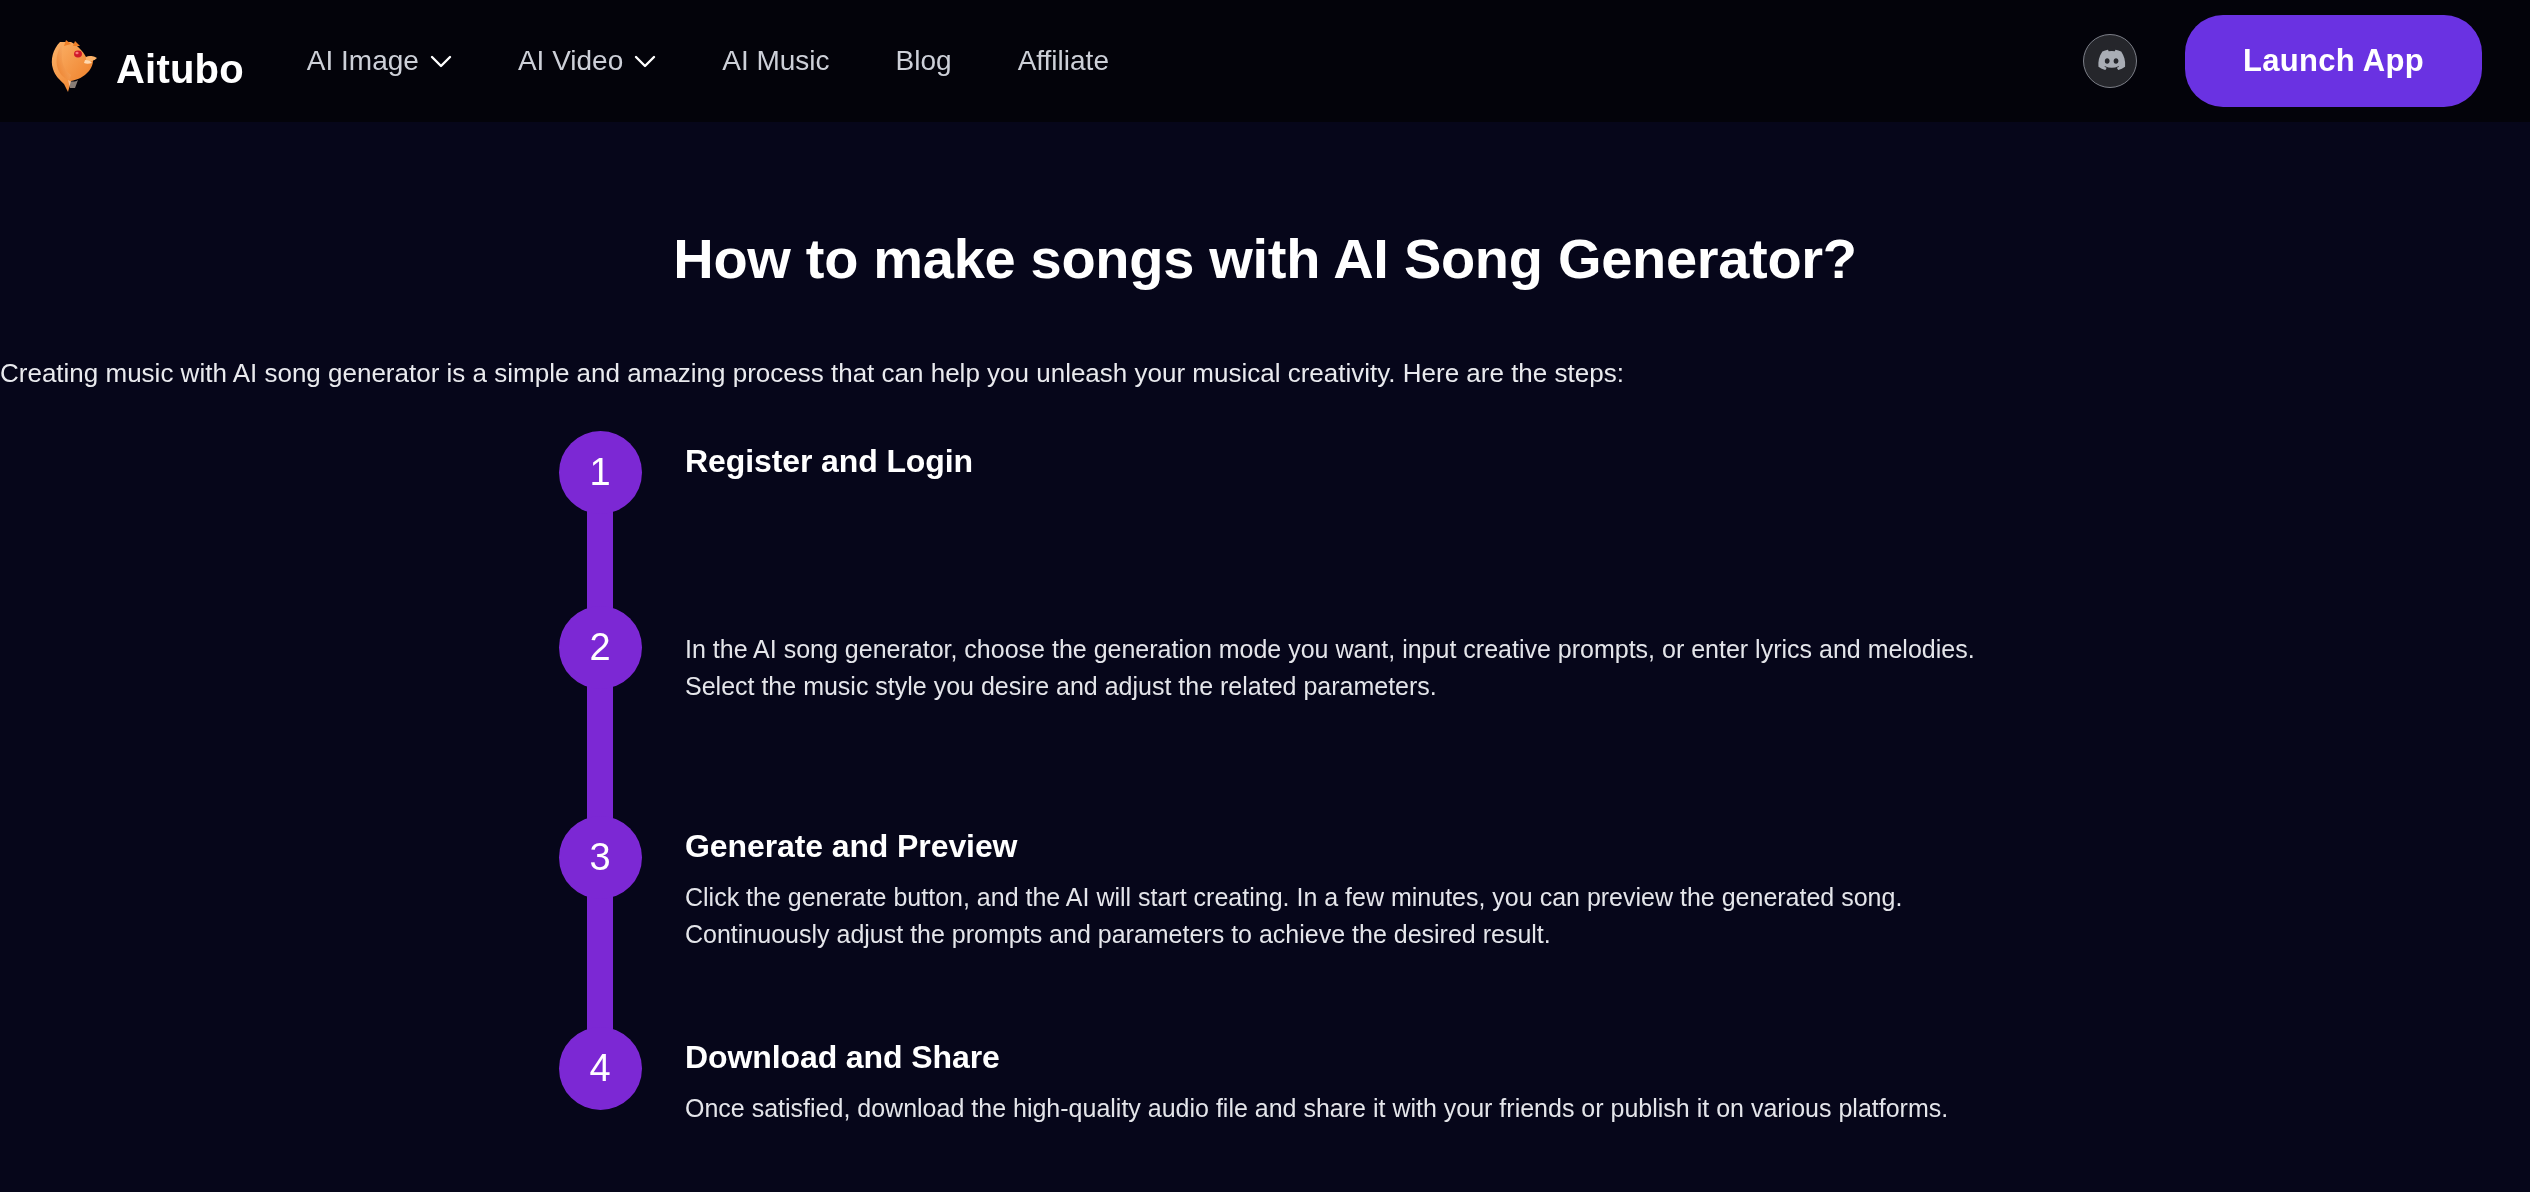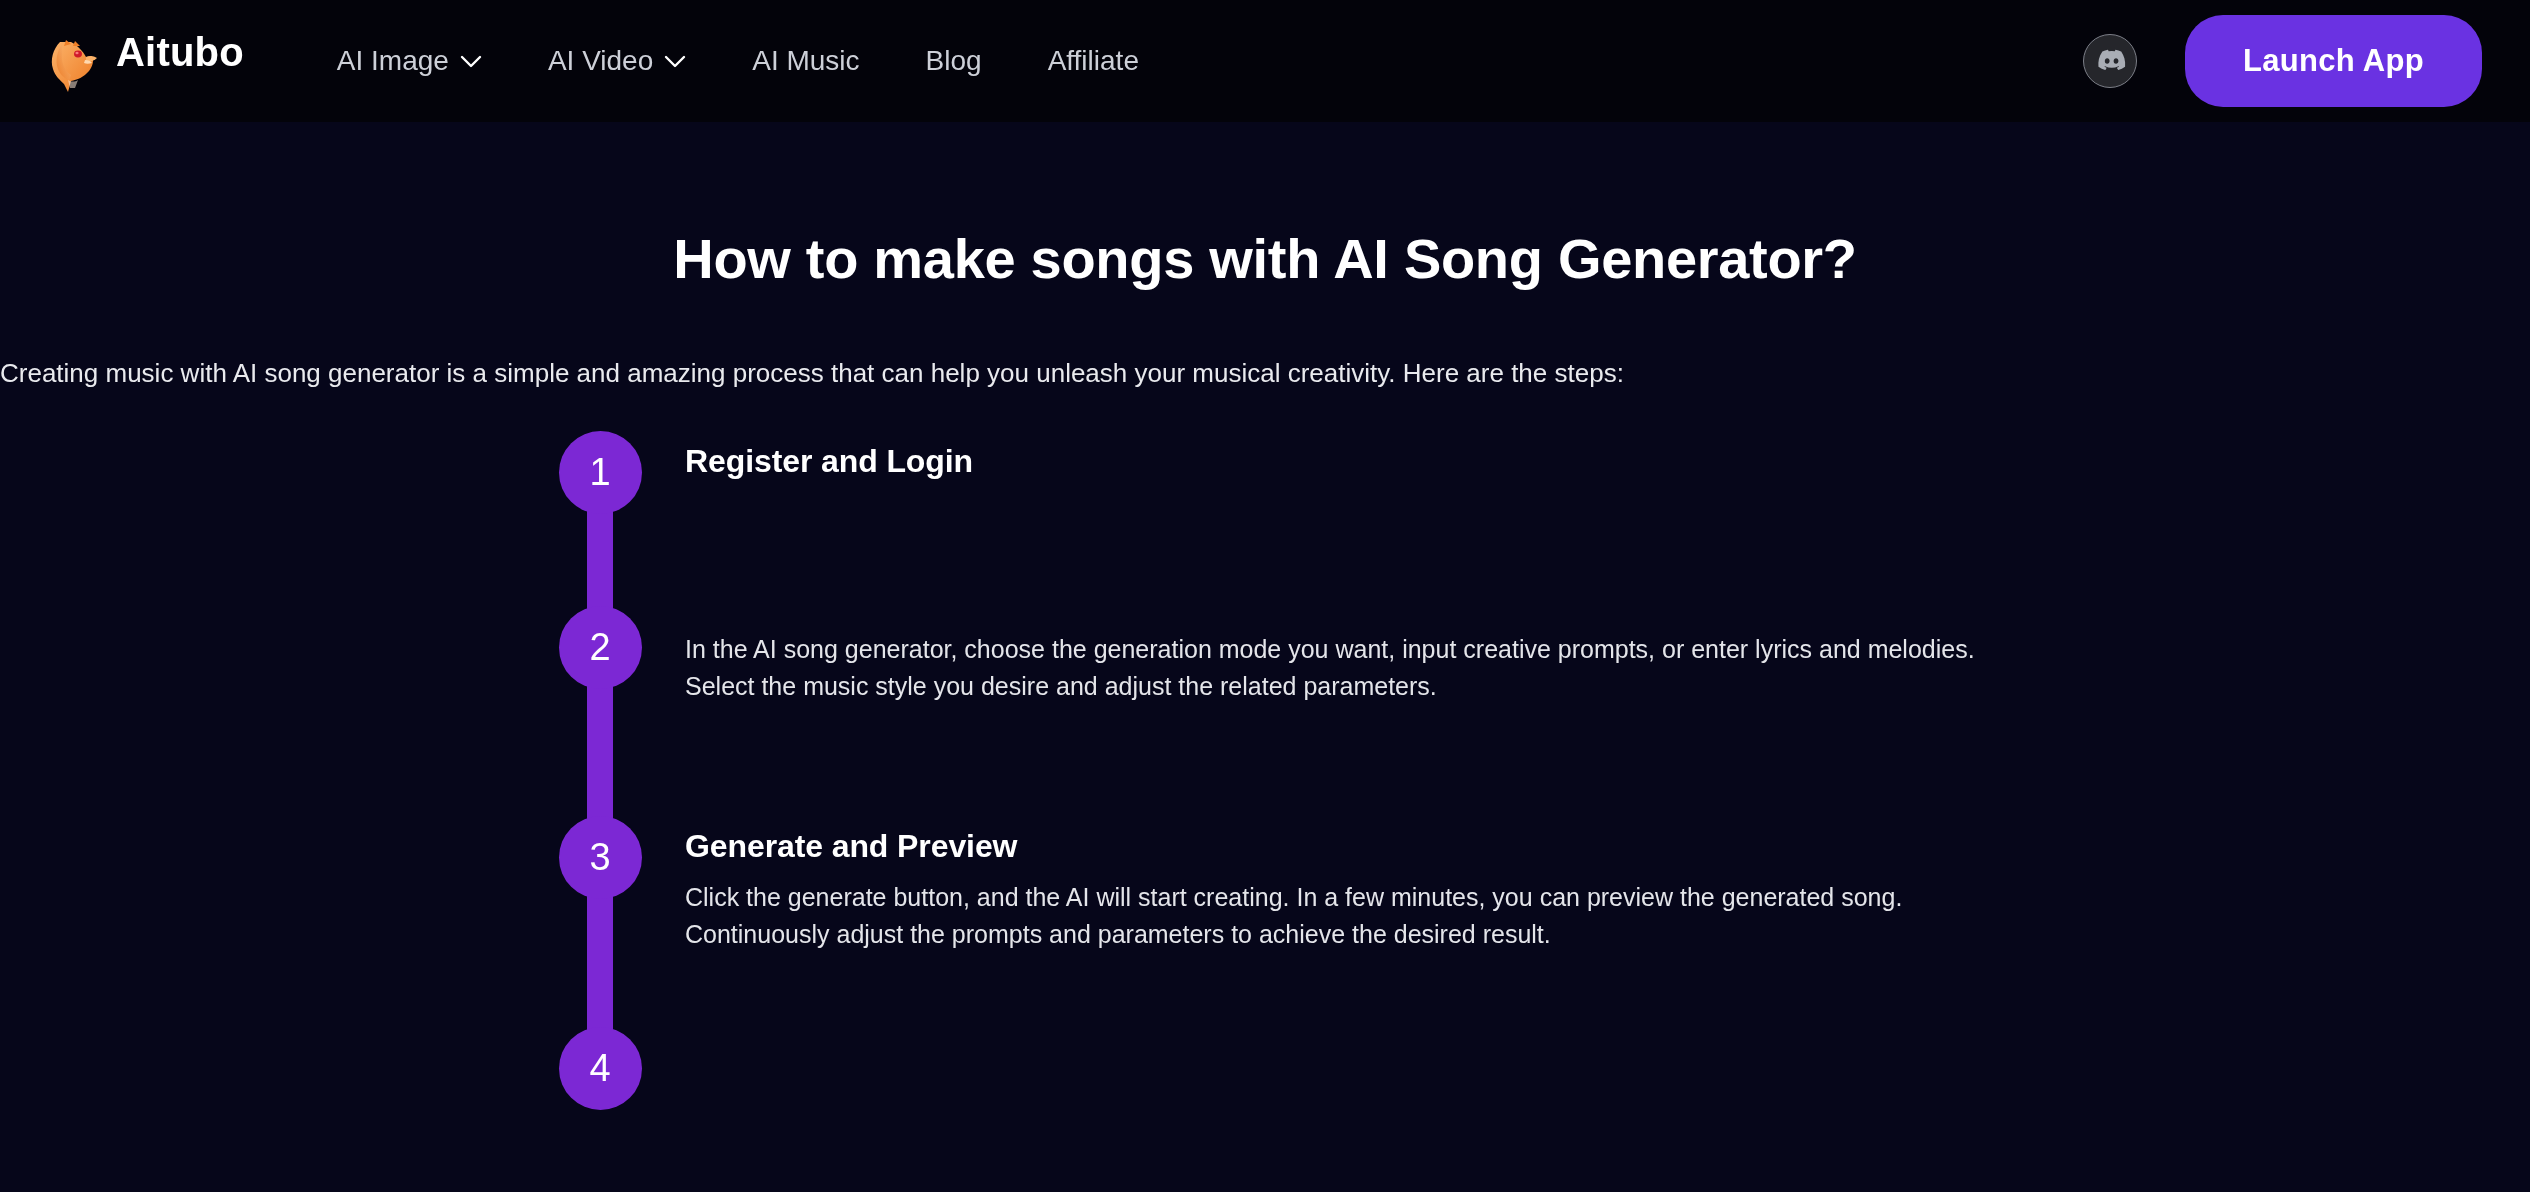--- a/index.html
+++ b/index.html
@@ -18,24 +18,24 @@
     width: 2530px;
     height: 122px;
     background: #03030a;
     display: flex;
     align-items: center;
     padding: 0 48px 0 44px;
   }
 
   .brand {
     display: flex;
-    align-items: flex-start;
+    align-items: flex-end;
     gap: 16px;
     flex: 0 0 auto;
-    margin-right: 68px;
+    margin-right: 38px;
   }
   .brand-mark { width: 56px; height: 62px; display: block; }
   .brand-name {
     font-size: 40px;
     font-weight: bold;
     color: #ffffff;
     letter-spacing: 0.2px;
     white-space: nowrap;
   }
 
@@ -314,16 +314,20 @@
         <h3 class="step-title">Generate and Preview</h3>
         <p class="step-desc">Click the generate button, and the AI will start creating. In a few minutes, you can preview the generated song. Continuously adjust the prompts and parameters to achieve the desired result.</p>
       </div>
     </li>
 
     <li class="step step-4">
       <div class="marker-col">
 
         <span class="bubble">4</span>
       </div>
+      <div class="step-body">
+        <h3 class="step-title">Download and Share</h3>
+        <p class="step-desc">Once satisfied, download the high-quality audio file and share it with your friends or publish it on various platforms.</p>
+      </div>
     </li>
 
   </ol>
 </main>
 
 </body></html>

